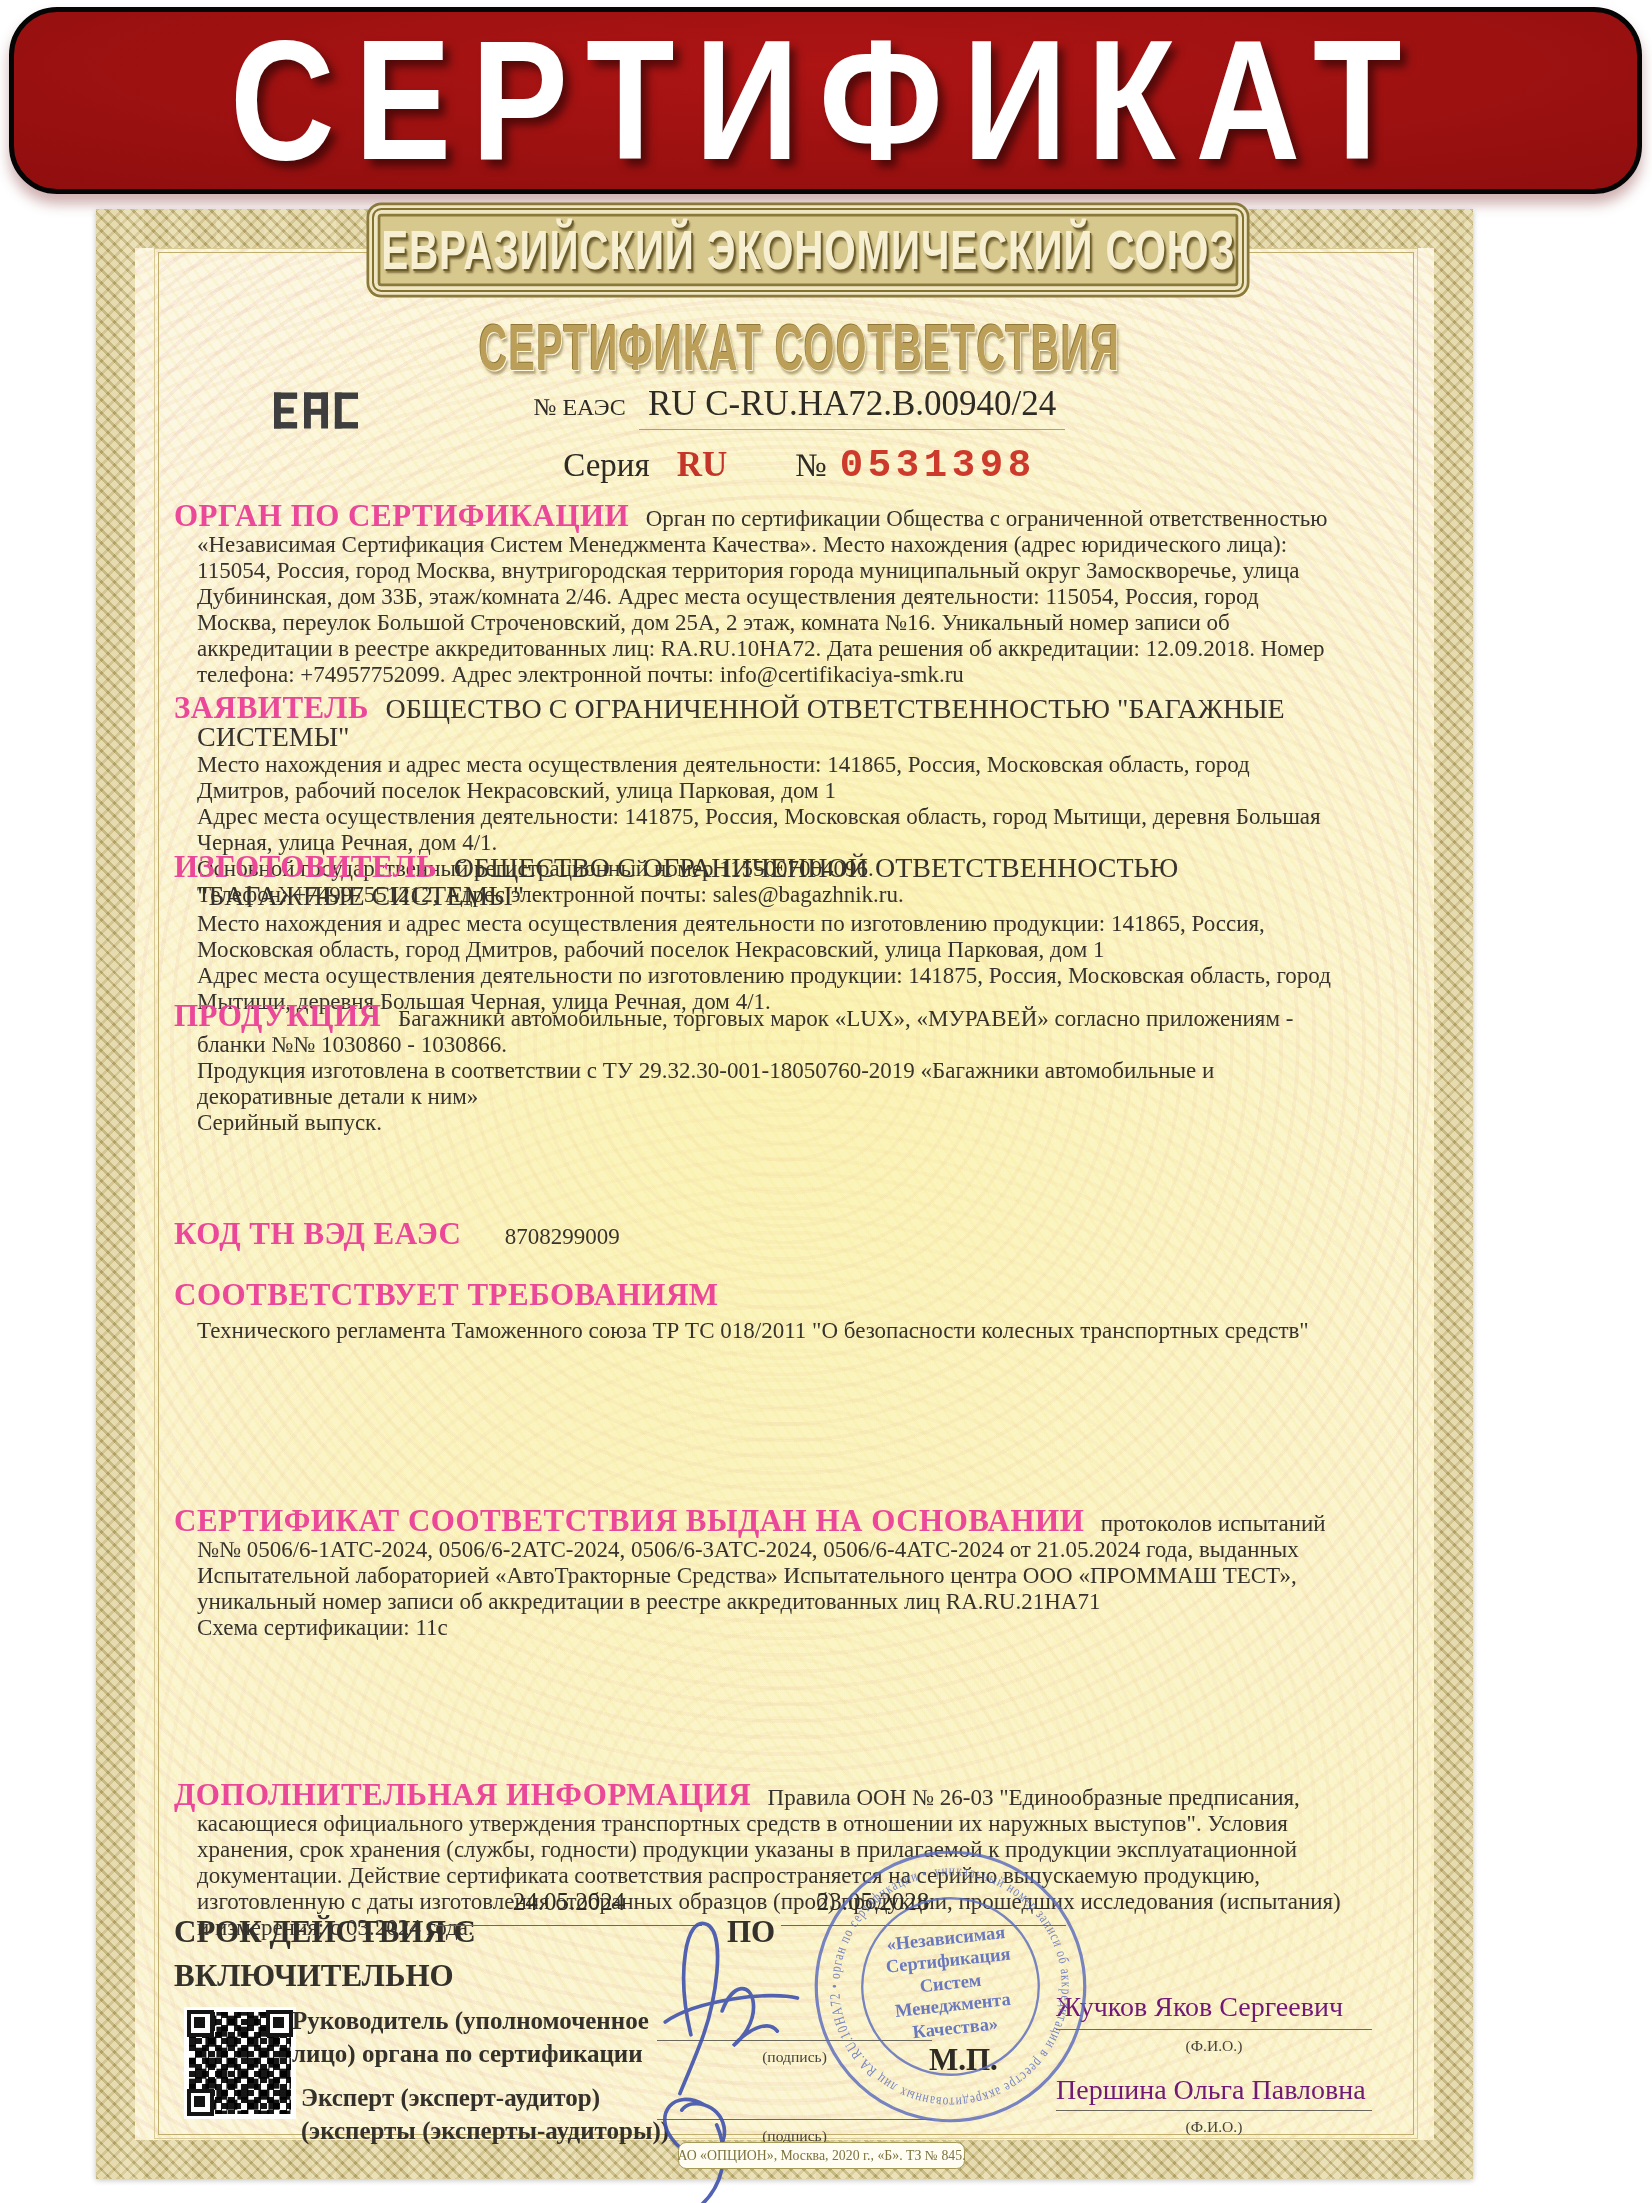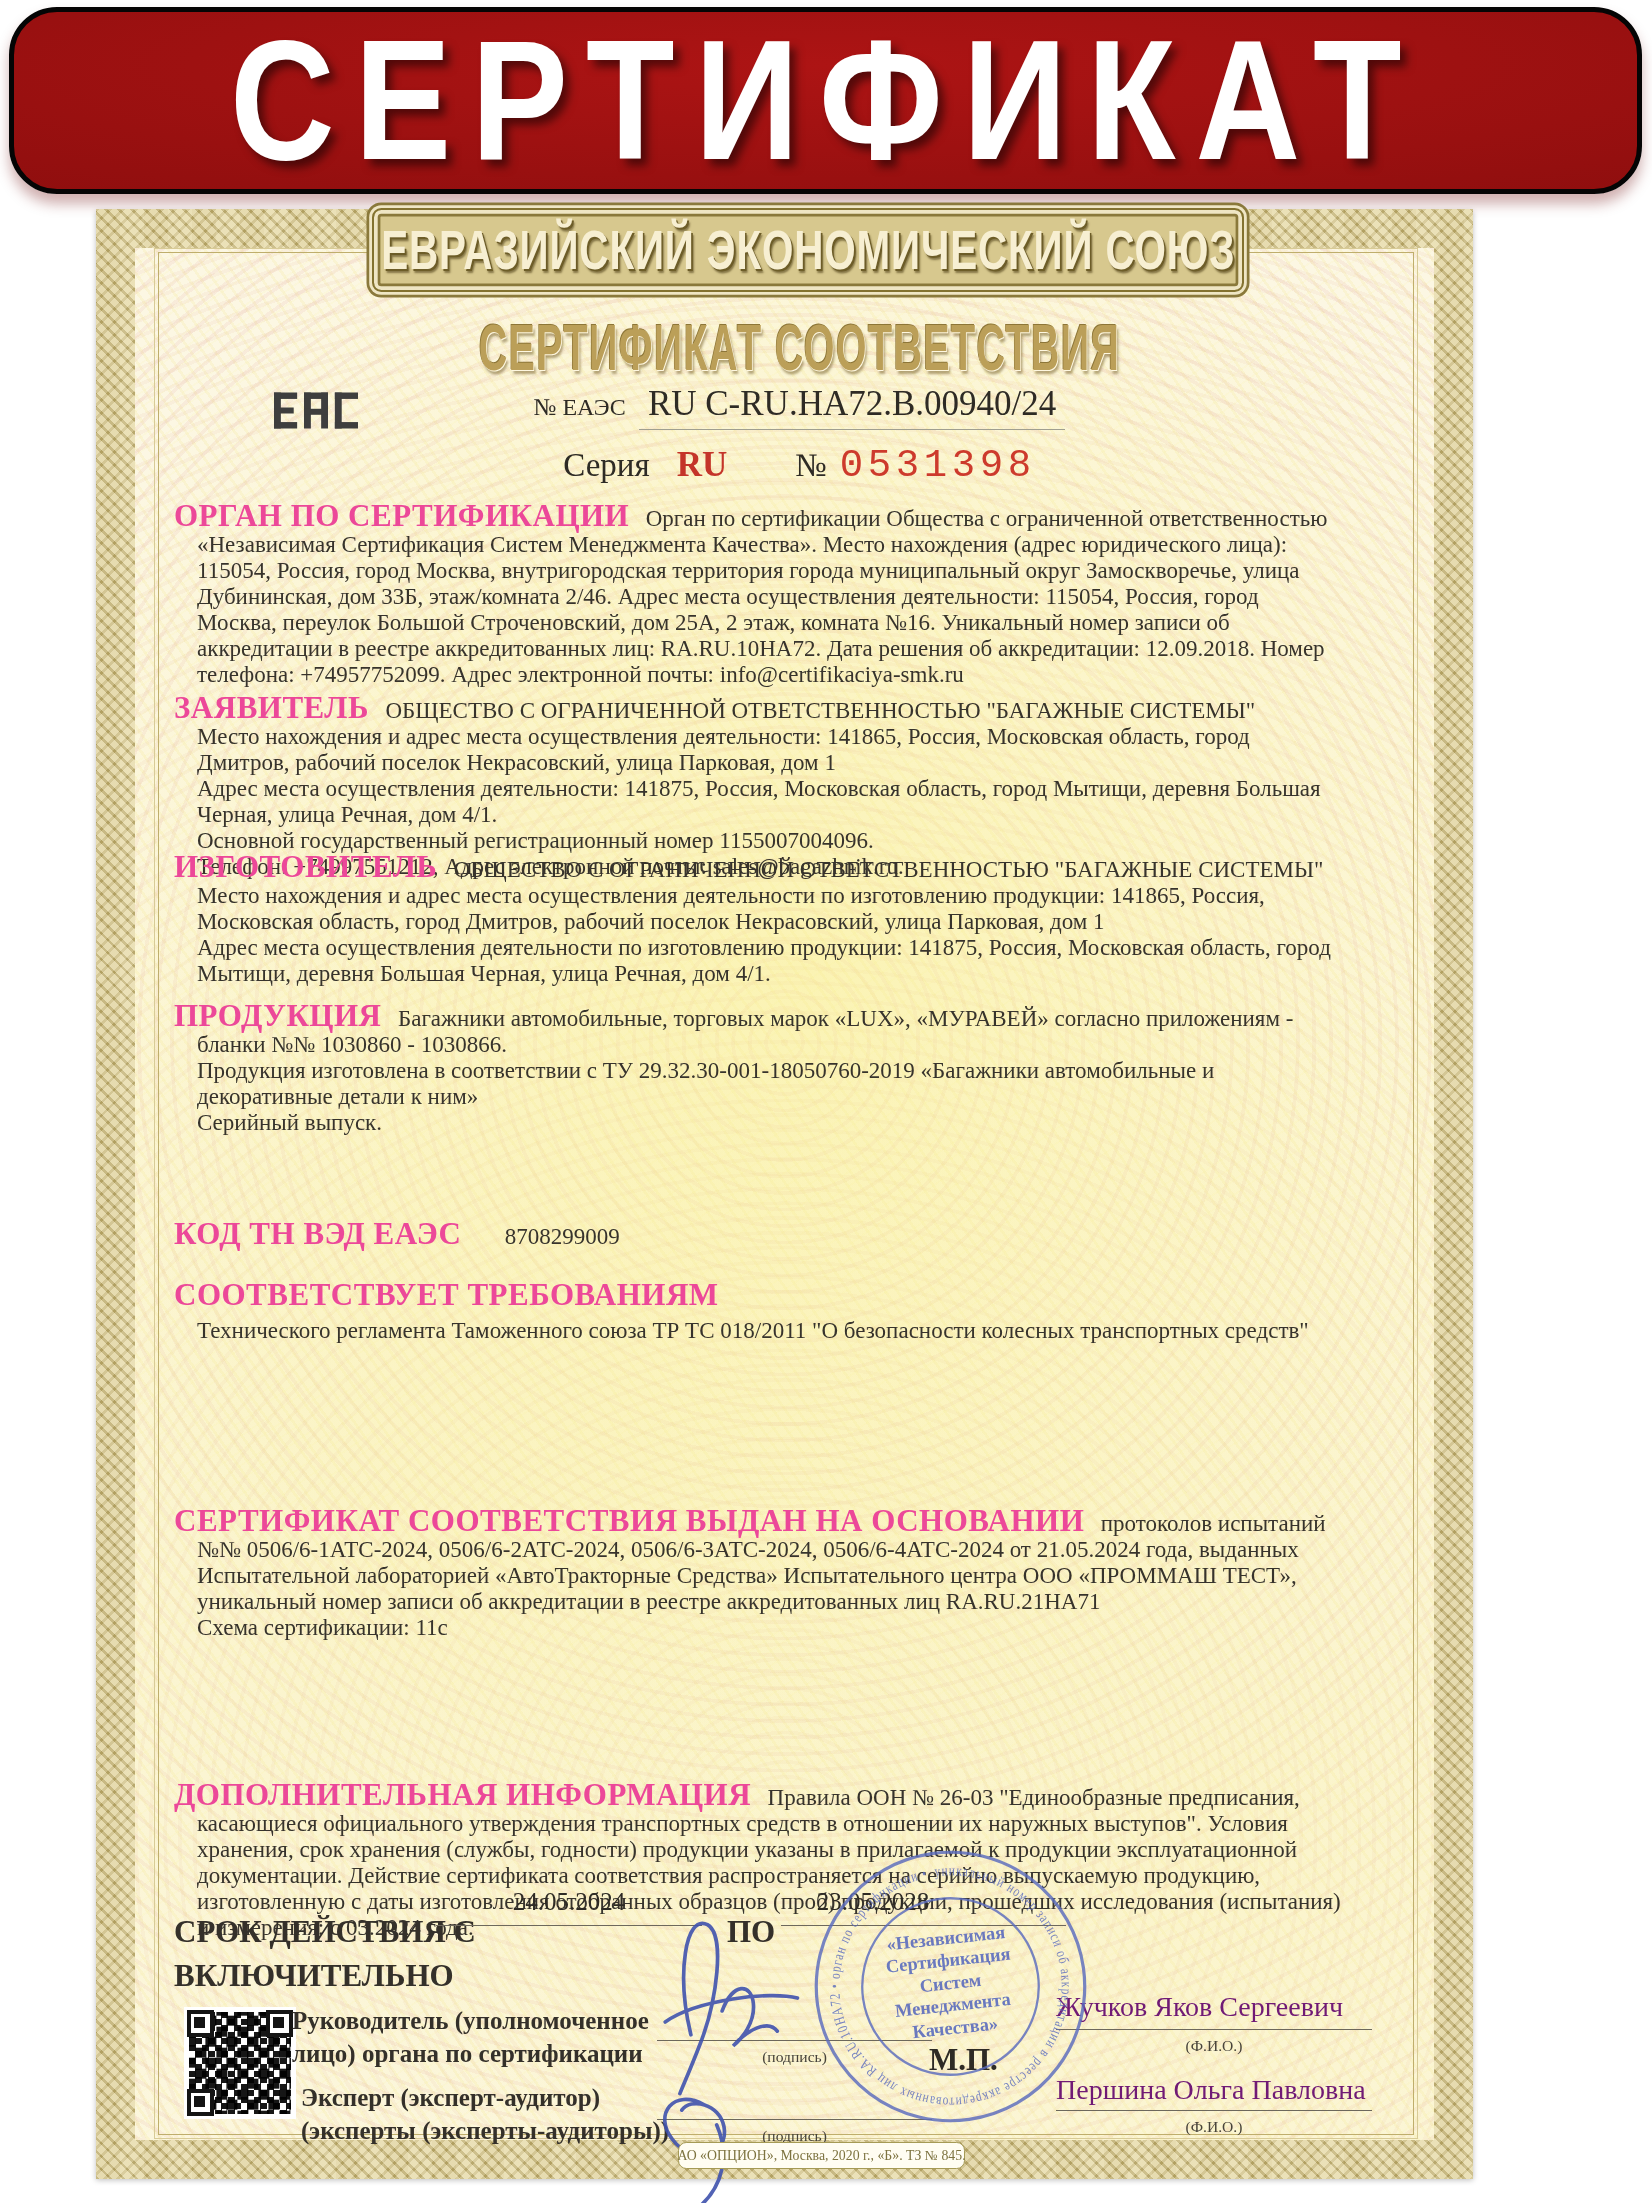--- a/index.html
+++ b/index.html
@@ -56,29 +56,29 @@
     text-shadow:0.9px 0.9px 0 #fff8e0, -0.9px -0.9px 0 #8d7638, 2.8px 2.8px 2.8px rgba(120,98,45,.55);}
 
   .number-line{position:absolute;left:230px;top:384px;width:1139px;text-align:center;font-size:35px;color:#2e2b25;}
   .number-label{font-size:24px;margin-right:13px;}
   .number-value{border-bottom:1.8px solid #a09f90;padding:0 9.2px 5.5px 9.2px;}
 
   .series-line{position:absolute;left:230px;top:444px;width:1139px;text-align:center;font-size:33px;color:#2e2b25;}
   .series-label{margin-right:11px;}
   .series-value{color:#c43429;font-weight:700;font-size:35px;margin-left:16px;}
   .blank-label{margin-left:68px;margin-right:13px;}
-  .blank-value{font-family:"Liberation Mono","DejaVu Sans Mono",monospace;font-weight:400;
+  .blank-value{font-family:"Liberation Mono","DejaVu Sans Mono",monospace;font-weight:700;
     font-size:39px;color:#cd3a2c;letter-spacing:4.6px;}
 
   
   .section{position:absolute;left:174px;width:1168px;font-size:23px;line-height:26px;color:#37332c;}
   .slabel{font-weight:700;font-size:31px;letter-spacing:0.5px;color:#ec4899;margin-right:16.5px;}
   .hang{padding-left:23px;text-indent:-23px;margin:0;}
   .sub{margin:0 0 0 23px;}
-  .org-name{font-size:23px;}
+  .org-name{font-size:28px;}
   .kod-value{margin-left:27px;}
   .sootv-text{margin-top:7.3px;}
 
   
   .big-label{position:absolute;font-weight:700;font-size:31px;color:#34302a;white-space:nowrap;}
   .date-value{position:absolute;font-size:25px;text-align:center;color:#2e2b25;}
   .date-line{position:absolute;height:0;border-bottom:1.8px solid #6d685c;}
 
   
   .sign-label{position:absolute;font-weight:700;font-size:25px;line-height:33px;color:#34302a;}

